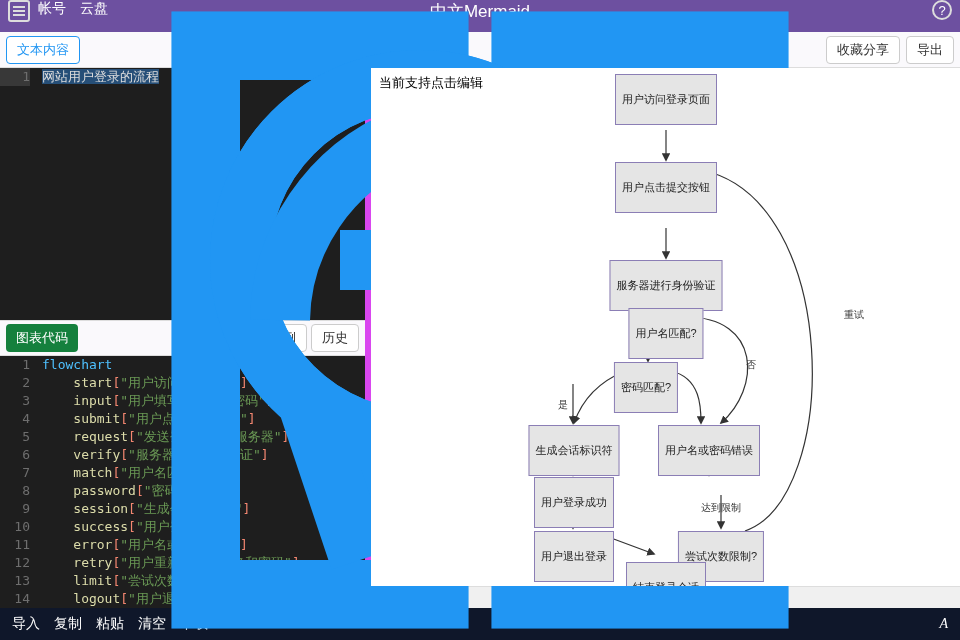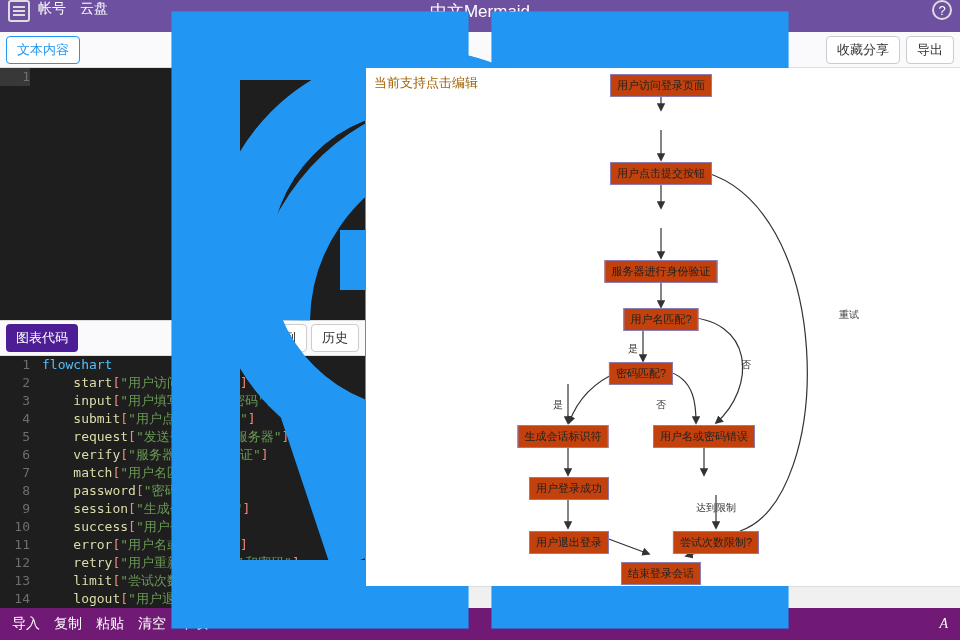--- a/index.html
+++ b/index.html
@@ -20,33 +20,33 @@
 .editor{flex:1;background:#1e1e1e;color:#ccc;font-family:Consolas,monospace;font-size:13px;position:relative;overflow:hidden}
 .gut{position:absolute;left:0;top:0;width:36px;color:#6e6e6e;text-align:right;padding-right:6px}
 .gut div{height:18px;line-height:18px}
 .lines{margin-left:42px}
 .lines div{height:18px;line-height:18px;white-space:pre}
 .ed-top{height:22px}
 .ed-top .gut div{background:#383838}
 .ed-top .txt{color:#ddd}
 .ed-top .sel{background:#264f78}
 .midbar{height:36px;background:#faf9fc;border-top:1px solid #ddd;border-bottom:1px solid #ddd;display:flex;align-items:center;padding:5px 6px;gap:4px}
-.tag{background:#4c1d95;color:#fff;padding:5px 10px;border-radius:4px;font-size:13px}
+.tag{background:#15803d;color:#fff;padding:5px 10px;border-radius:4px;font-size:13px}
 .ed-bot{flex:1}
 .c-kw{color:#4fc1ff}.c-id{color:#dcdcaa}.c-br{color:#f48771}.c-str{color:#6a9955}
-.right{flex:1;display:flex;flex-direction:column;border-left:1px solid #d946ef}
+.right{flex:1;display:flex;flex-direction:column;border-left:6px solid #d946ef}
 .rtbar{height:36px;background:#faf9fc;border-bottom:1px solid #ddd;display:flex;align-items:center;padding:5px 6px;gap:6px}
 .icbtn{width:26px;height:26px;border:1px solid #2196f3;border-radius:4px;display:flex;align-items:center;justify-content:center;cursor:pointer;color:#2196f3}
 .icbtn.plain{border-color:transparent}
 .diagram{flex:1;position:relative;background:#fff;overflow:hidden}
-.hint{position:absolute;left:8px;top:6px;color:#a16207;font-size:13px}
+.hint{position:absolute;left:8px;top:6px;color:#000000;font-size:13px}
 .svgwrap{position:absolute;inset:0}
-.dnode{position:absolute;background:#c2410c;border:1px solid #8b7eb5;font-size:11px;padding:3px 6px;transform:translateX(-50%);white-space:nowrap;color:#222}
+.dnode{position:absolute;background:#e5e5e5;border:1px solid #8b7eb5;font-size:11px;padding:17px 6px;transform:translateX(-50%);white-space:nowrap;color:#222}
 .rfoot{height:22px;background:#f0f0f0;border-top:1px solid #ddd;display:flex;align-items:center;justify-content:center;font-size:12px;color:#666}
-.ftr{height:32px;background:#701a75;color:#fff;display:flex;align-items:center;padding:0 12px;gap:14px;font-size:14px}
+.ftr{height:32px;background:#0f172a;color:#fff;display:flex;align-items:center;padding:0 12px;gap:14px;font-size:14px}
 .ftr span{cursor:pointer}
 .ftr .fA{margin-left:auto;font-style:italic;font-family:Georgia,serif}
 svg{position:absolute;inset:0;width:100%;height:100%}
 </style>
 </head>
 <body>
 
 <div class="hdr">
   <div class="hlogo">
       <span></span>
@@ -62,20 +62,23 @@
 <div class="main">
   <div class="left">
     <div class="tbar">
       <div class="btn primary-blue">文本内容</div>
       <div class="spacer"></div>
       <div class="btn primary-red">整理成图</div>
     </div>
     <div class="editor ed-top">
       <div class="gut">
           <div>1</div>
+        </div>
+      <div class="lines">
+          <div><span class="txt sel">网站用户登录的流程</span></div>
         </div>
     </div>
     <div class="midbar">
       <div class="tag">图表代码</div>
       <div class="spacer"></div>
       <div class="btn">文档</div>
       <div class="btn">示例</div>
       <div class="btn">历史</div>
     </div>
     <div class="editor ed-bot">
@@ -184,21 +187,21 @@
             <text x="375" y="300">否</text>
             <text x="330" y="443">达到限制</text>
             <text x="473" y="250">重试</text>
           </g>
         </svg>
         <div class="dnode" style="left:295px;top:6px">用户访问登录页面</div>
         <div class="dnode" style="left:295px;top:94px">用户点击提交按钮</div>
         <div class="dnode" style="left:295px;top:192px">服务器进行身份验证</div>
         <div class="dnode" style="left:295px;top:240px">用户名匹配?</div>
         <div class="dnode" style="left:275px;top:294px">密码匹配?</div>
-        <div class="dnode" style="left:197px;top:357px">生成会话标识符</div>
+        <div class="dnode" style="left:203px;top:357px">生成会话标识符</div>
         <div class="dnode" style="left:338px;top:357px">用户名或密码错误</div>
         <div class="dnode" style="left:203px;top:409px">用户登录成功</div>
         <div class="dnode" style="left:203px;top:463px">用户退出登录</div>
         <div class="dnode" style="left:350px;top:463px">尝试次数限制?</div>
         <div class="dnode" style="left:295px;top:494px">结束登录会话</div>
       </div>
     </div>
     <div class="rfoot">MIN2K官网</div>
   </div>
 </div>

